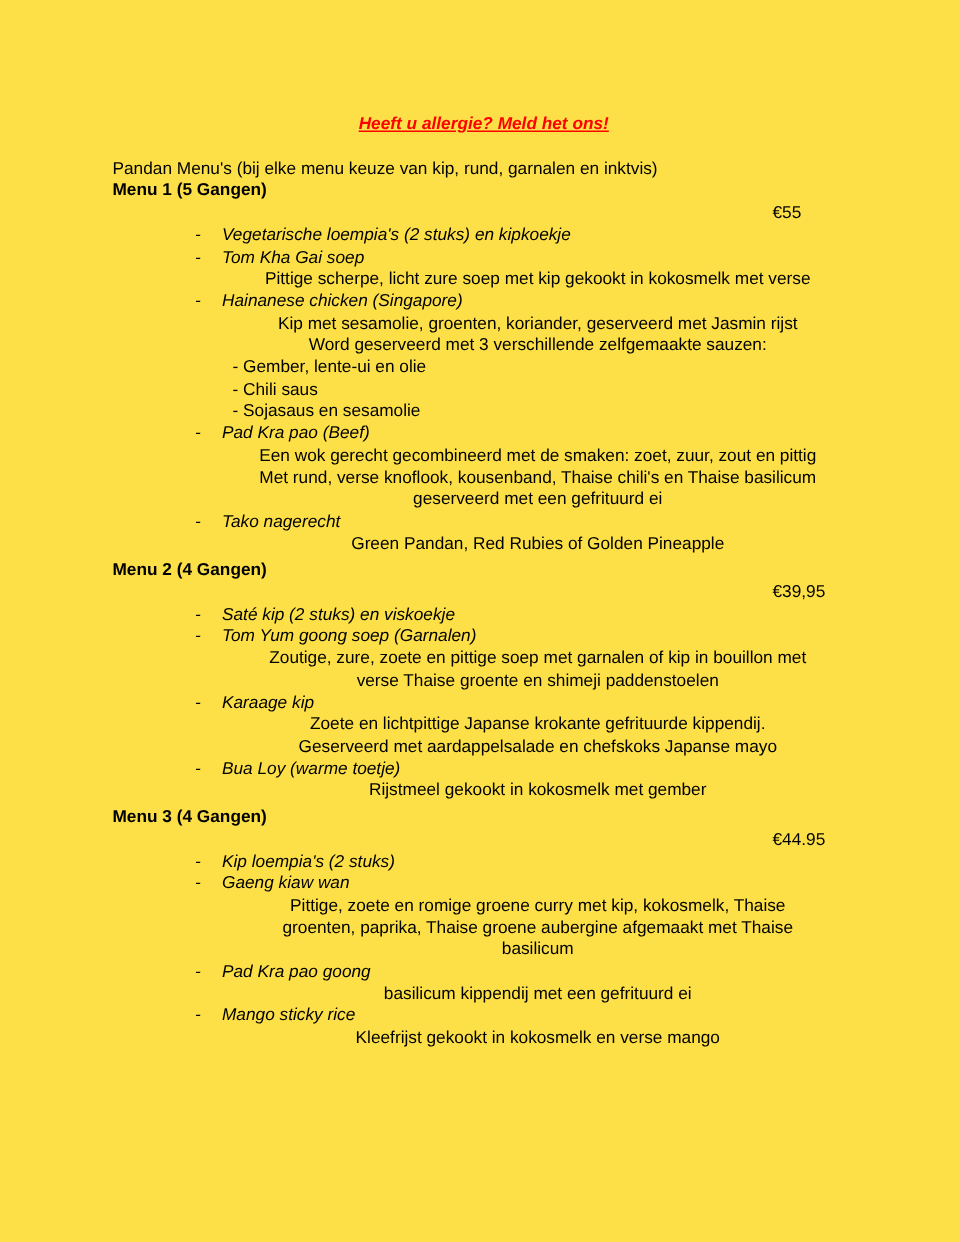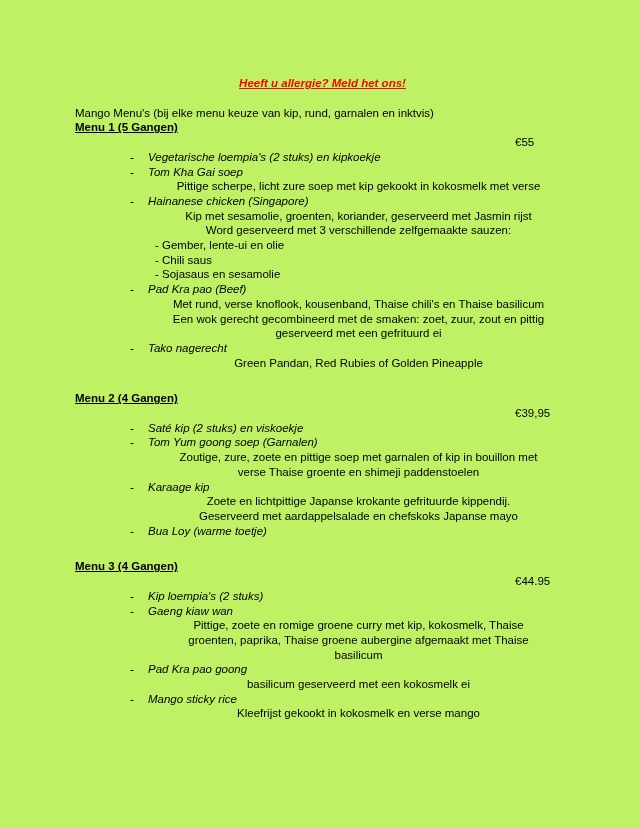--- a/index.html
+++ b/index.html
@@ -1,21 +1,21 @@
 <!DOCTYPE html>
 <html><head>
 <meta charset="utf-8">
 <style>
   html, body { margin: 0; padding: 0; background: #ffffff; }
   .page {
     position: relative;
     width: 640px;
     height: 828px;
     box-sizing: border-box;
-    background: #bef264;
+    background: #fde047;
     color: #000000;
     font-family: "Liberation Sans", sans-serif;
     font-size: 11.5px;
     line-height: 14.7px;
     padding: 76px 70px 0 75px;
     overflow: hidden;
   }
   .allergy {
     text-align: center;
     color: #ff0000;
@@ -23,38 +23,37 @@
     font-style: italic;
     text-decoration: underline;
   }
   .intro { margin-top: 15px; }
   .intro .note { }
   .section-title {
     margin: 0;
     font-size: inherit;
     line-height: inherit;
     font-weight: bold;
-    text-decoration: underline;
   }
-  .menu-section.gap { margin-top: 21px; }
+  .menu-section.gap { margin-top: 3px; }
   .price { margin-left: 440px; }
   .item { position: relative; padding-left: 73px; }
   .item .dash { position: absolute; left: 55px; top: 0; font-style: italic; }
   .item-name { font-style: italic; }
   .desc { padding-left: 72px; text-align: center; }
   .sub { padding-left: 80px; }
 </style>
 </head>
 <body>
 
 <div class="page">
   <div class="allergy">Heeft u allergie? Meld het ons!</div>
 
   <div class="intro">
-    <span>Mango Menu's</span>
+    <span>Pandan Menu's</span>
     <span class="note">(bij elke menu keuze van kip, rund, garnalen en inktvis)</span>
   </div>
 
   <div id="menus">
       <section class="menu-section">
     <h2 class="section-title">Menu 1 (5 Gangen)</h2>
     <div class="price">€55</div>
     <div class="items">
           <div class="item">
     <span class="dash">-</span>
@@ -77,22 +76,22 @@
           <div class="sub">
     <span>- </span><span>Chili saus</span>
   </div>
           <div class="sub">
     <span>- </span><span>Sojasaus en sesamolie</span>
   </div>
           <div class="item">
     <span class="dash">-</span>
     <span class="item-name">Pad Kra pao (Beef)</span>
   </div>
+          <div class="desc">Een wok gerecht gecombineerd met de smaken: zoet, zuur, zout en pittig</div>
           <div class="desc">Met rund, verse knoflook, kousenband, Thaise chili's en Thaise basilicum</div>
-          <div class="desc">Een wok gerecht gecombineerd met de smaken: zoet, zuur, zout en pittig</div>
           <div class="desc">geserveerd met een gefrituurd ei</div>
           <div class="item">
     <span class="dash">-</span>
     <span class="item-name">Tako nagerecht</span>
   </div>
           <div class="desc">Green Pandan, Red Rubies of Golden Pineapple</div>
         </div>
   </section>
       <section class="menu-section gap">
     <h2 class="section-title">Menu 2 (4 Gangen)</h2>
@@ -111,20 +110,21 @@
           <div class="item">
     <span class="dash">-</span>
     <span class="item-name">Karaage kip</span>
   </div>
           <div class="desc">Zoete en lichtpittige Japanse krokante gefrituurde kippendij.</div>
           <div class="desc">Geserveerd met aardappelsalade en chefskoks Japanse mayo</div>
           <div class="item">
     <span class="dash">-</span>
     <span class="item-name">Bua Loy (warme toetje)</span>
   </div>
+          <div class="desc">Rijstmeel gekookt in kokosmelk met gember</div>
         </div>
   </section>
       <section class="menu-section gap">
     <h2 class="section-title">Menu 3 (4 Gangen)</h2>
     <div class="price">€44.95</div>
     <div class="items">
           <div class="item">
     <span class="dash">-</span>
     <span class="item-name">Kip loempia's (2 stuks)</span>
   </div>
@@ -132,21 +132,21 @@
     <span class="dash">-</span>
     <span class="item-name">Gaeng kiaw wan</span>
   </div>
           <div class="desc">Pittige, zoete en romige groene curry met kip, kokosmelk, Thaise</div>
           <div class="desc">groenten, paprika, Thaise groene aubergine afgemaakt met Thaise</div>
           <div class="desc">basilicum</div>
           <div class="item">
     <span class="dash">-</span>
     <span class="item-name">Pad Kra pao goong</span>
   </div>
-          <div class="desc">basilicum geserveerd met een kokosmelk ei</div>
+          <div class="desc">basilicum kippendij met een gefrituurd ei</div>
           <div class="item">
     <span class="dash">-</span>
     <span class="item-name">Mango sticky rice</span>
   </div>
           <div class="desc">Kleefrijst gekookt in kokosmelk en verse mango</div>
         </div>
   </section>
     </div>
 </div>
 

